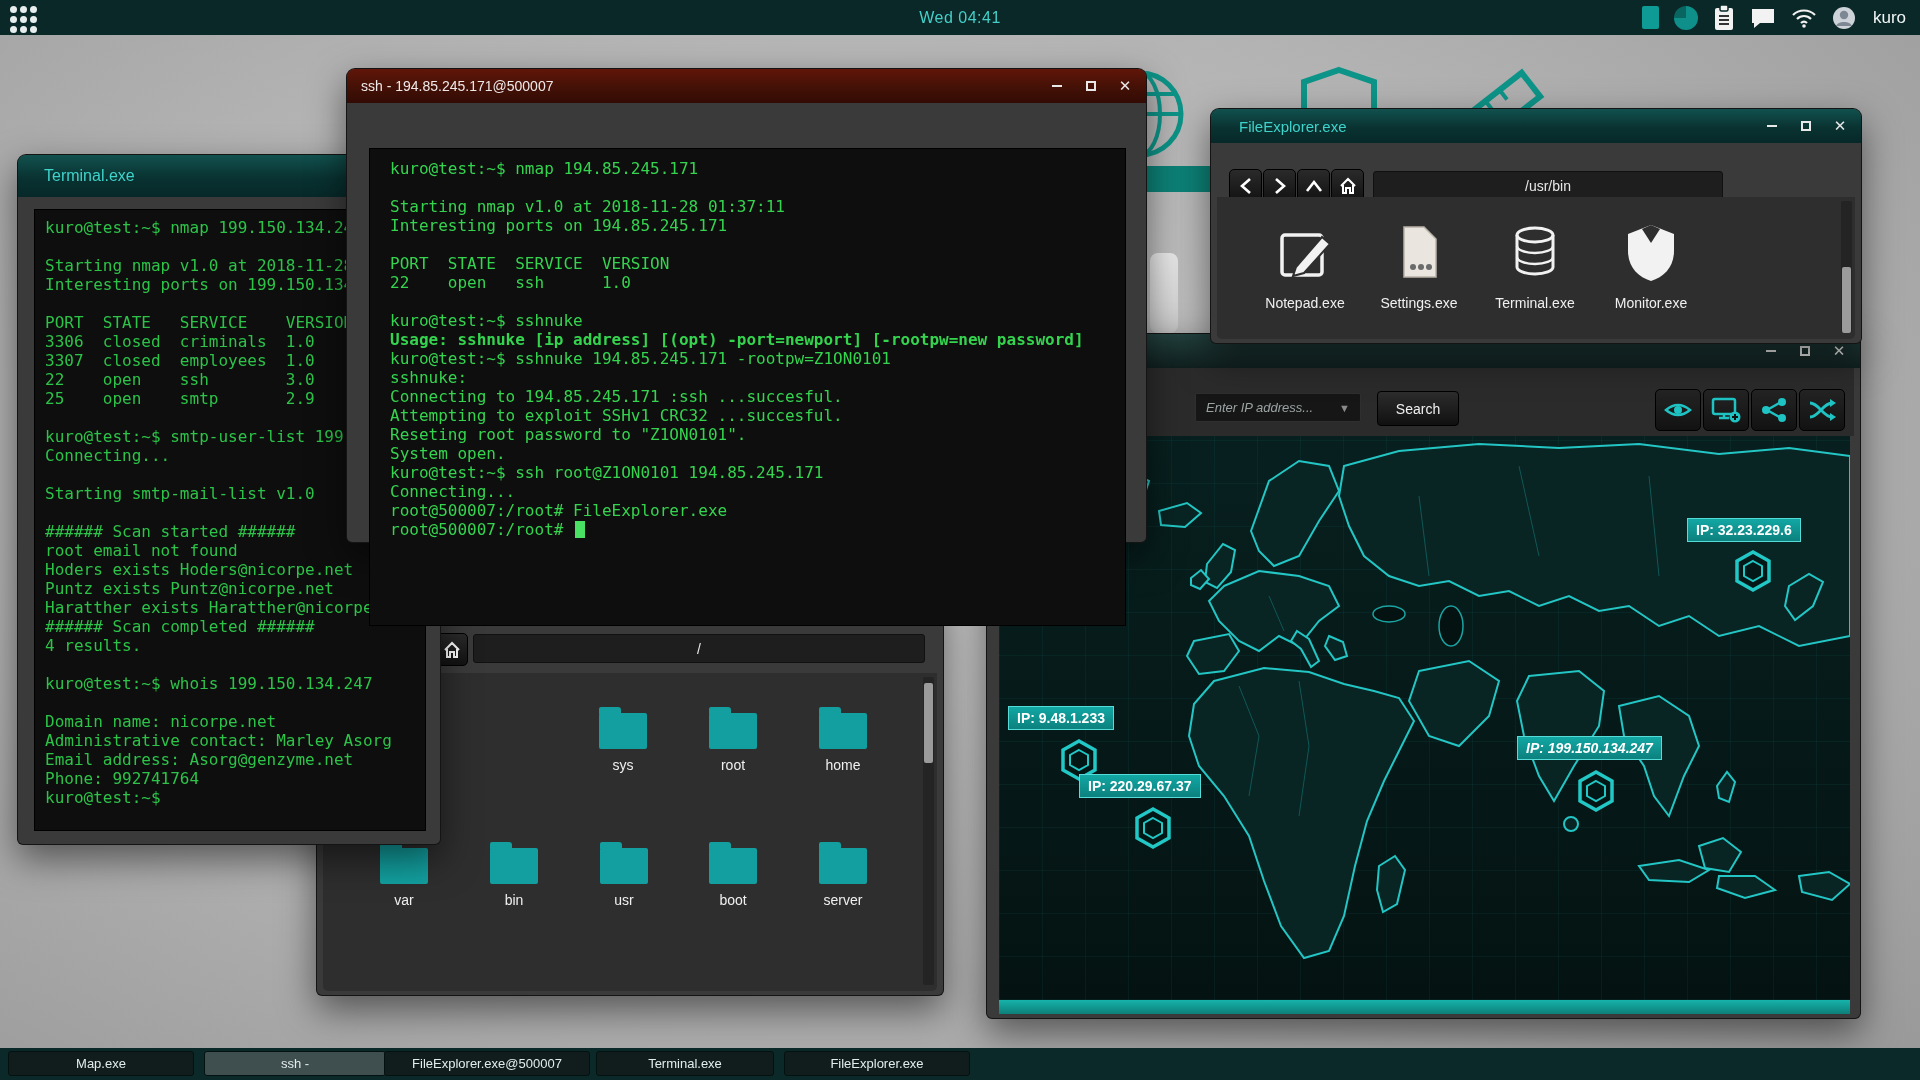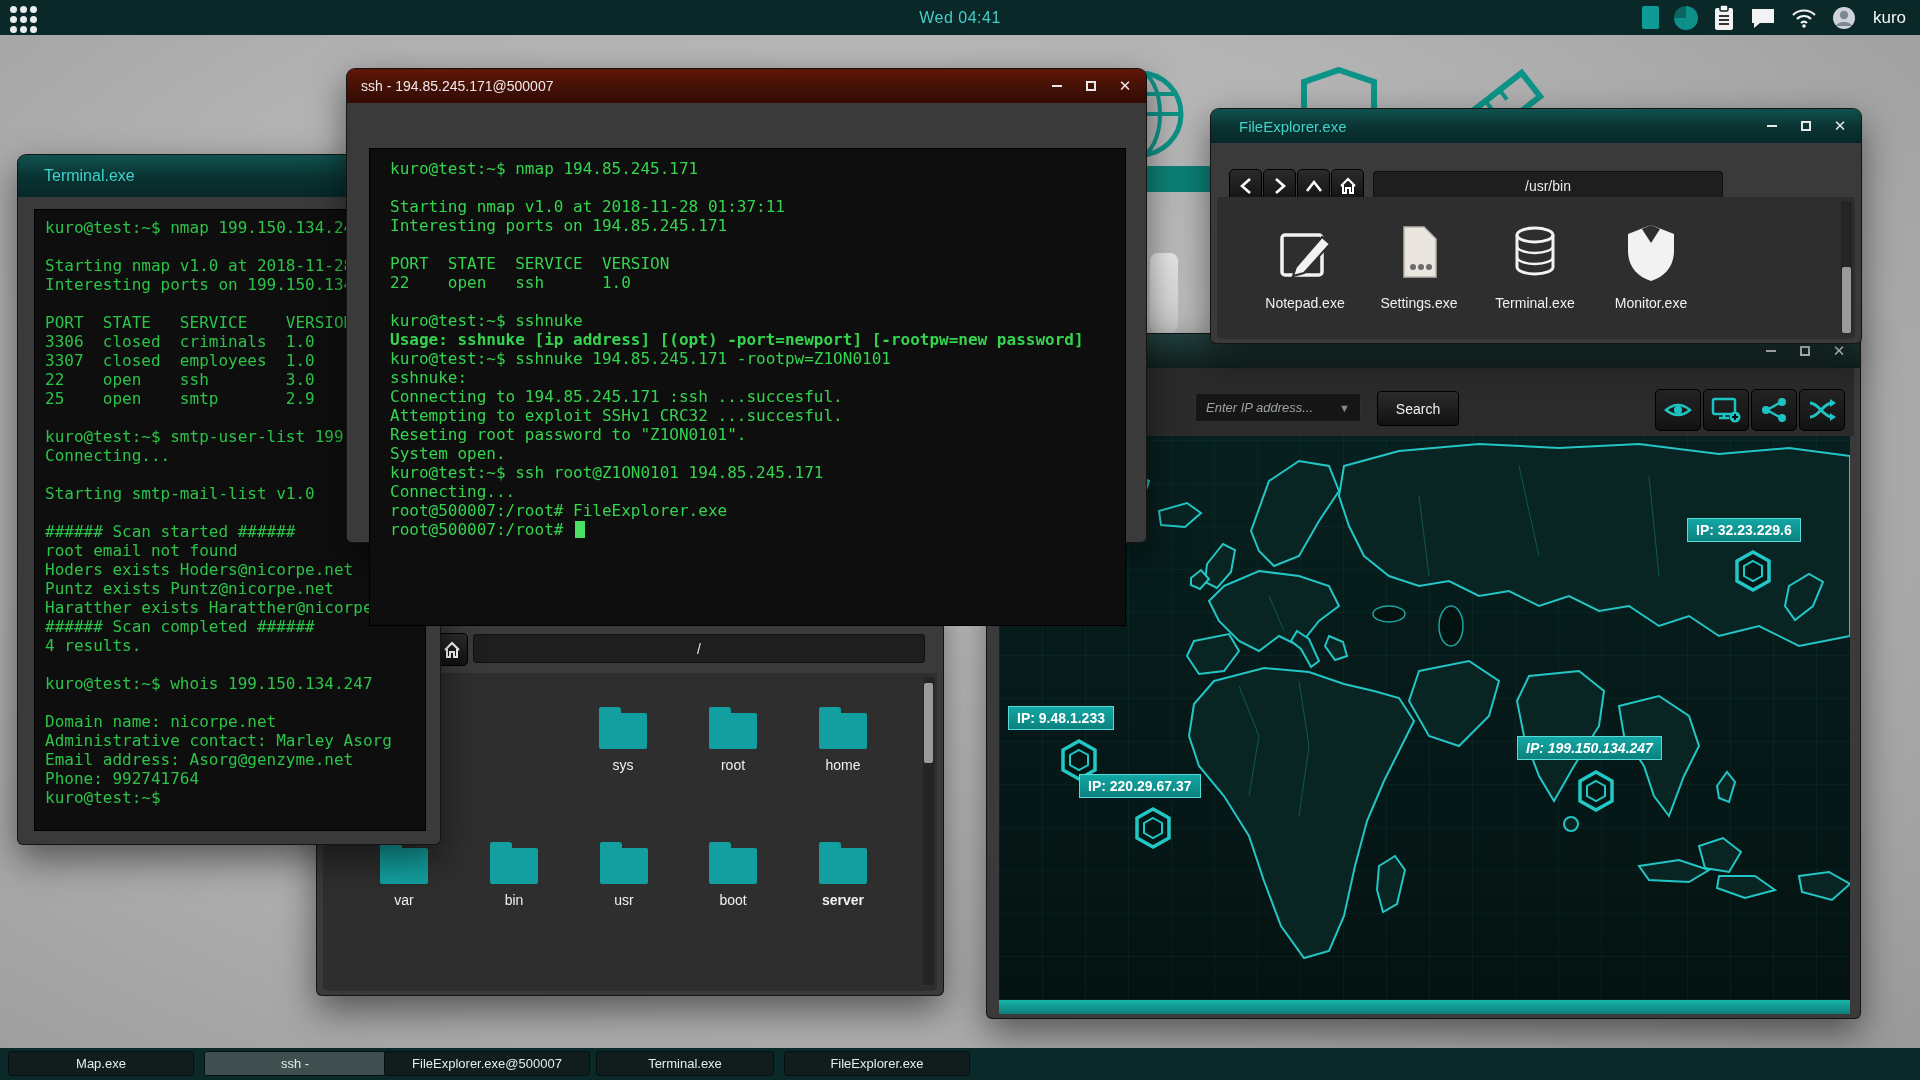--- a/index.html
+++ b/index.html
@@ -365,21 +365,21 @@
         <div class="lbl">bin</div>
       </div>
       <div class="fe-item" style="left:243px;top:165px;">
         <div class="folder"></div>
         <div class="lbl">usr</div>
       </div>
       <div class="fe-item" style="left:352px;top:165px;">
         <div class="folder"></div>
         <div class="lbl">boot</div>
       </div>
-      <div class="fe-item" style="left:462px;top:165px;font-weight:bold;">
+      <div class="fe-item" style="left:462px;top:165px;">
         <div class="folder"></div>
         <div class="lbl">server</div>
       </div>
       <div class="scrollbar" style="right:3px;top:4px;width:11px;bottom:6px;">
         <div class="scroll-thumb" style="top:6px;height:80px;"></div>
       </div>
     </div>
   </div>
 
   <div class="win" id="terminal-win" style="left:17px;top:154px;width:424px;height:691px;z-index:5;">

